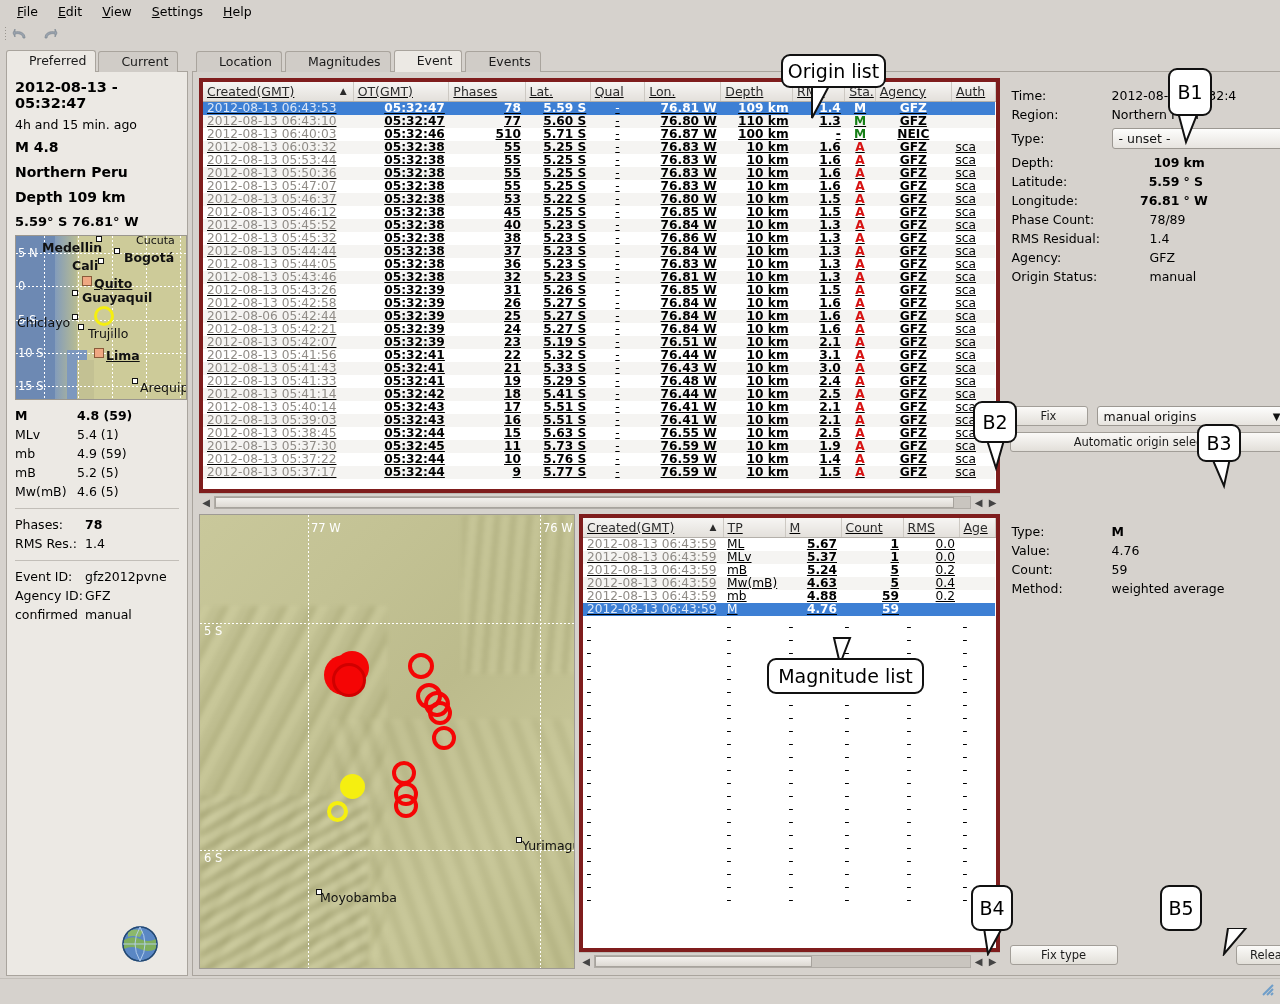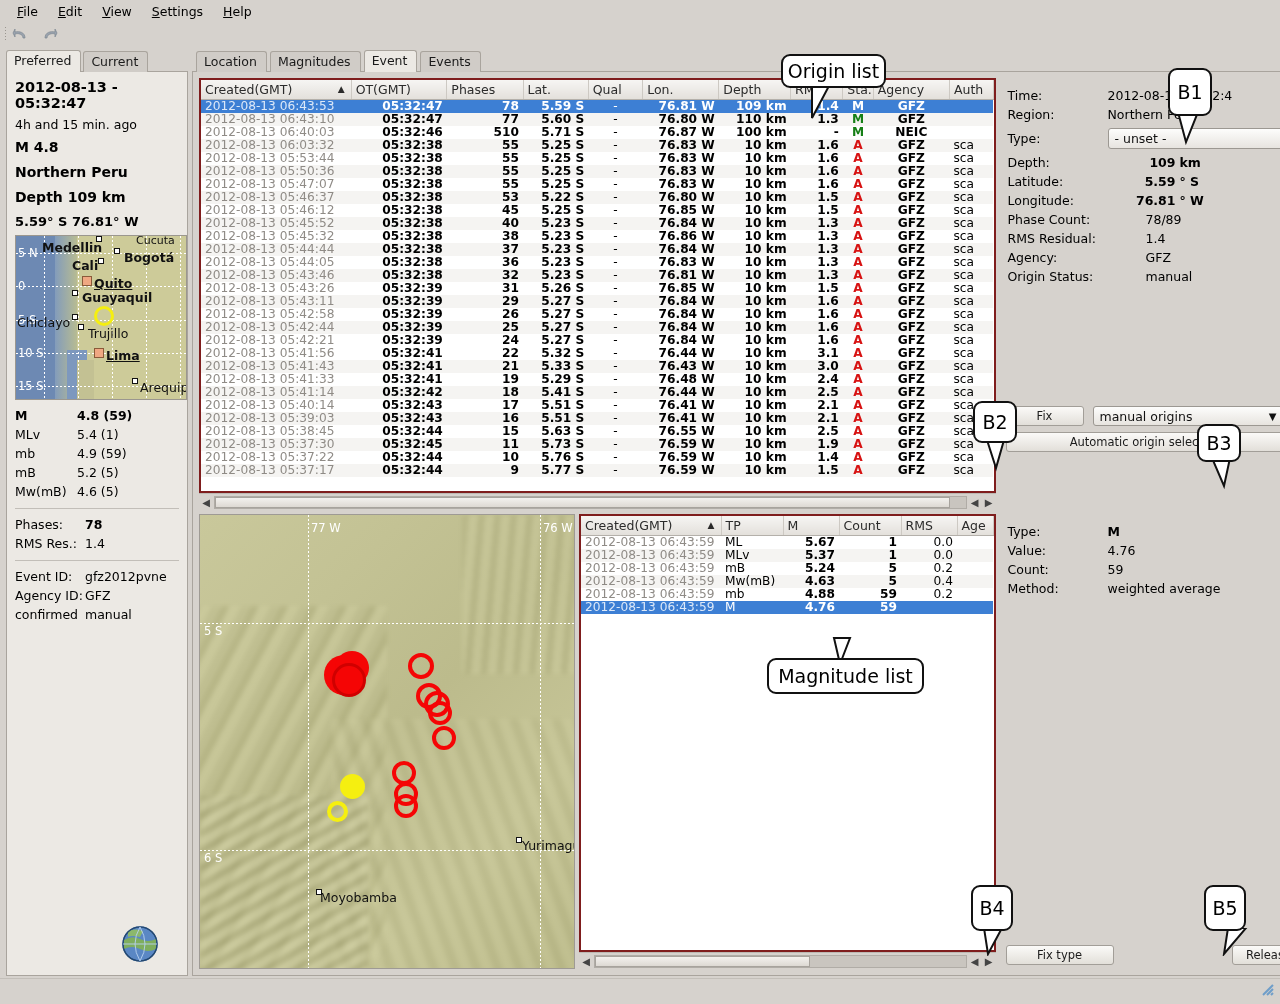--- a/index.html
+++ b/index.html
@@ -46,21 +46,21 @@
     position: absolute; top: 46px; left: 0; right: 0; bottom: 26px;
     display: flex;
   }
 
   
   #leftcol { width: 192px; flex: 0 0 192px; padding: 4px 4px 2px 6px; }
   .tabrow { display: flex; align-items: flex-end; height: 22px; gap: 2px; position: relative; z-index: 2;}
   .tab {
     background: #d0ccc7; border: 1px solid #a9a49d; border-bottom: none;
     border-radius: 3px 3px 0 0;
-    padding: 3px 9px 3px 7px; font-size: 12.5px; line-height: 14px;
+    padding: 3px 9px 3px 22px; font-size: 12.5px; line-height: 14px;
     color: #1a1a1a;
     margin-top: 33px;
   }
   .tab.active { background: #ece9e4; padding-bottom: 4px; border-color: #a9a49d; }
   .panel-box {
     background: #ece9e4; border: 1px solid #a9a49d;
     margin-top: -1px; padding: 7px 8px;
     height: calc(100% - 21px); overflow: hidden;
   }
   .ev-time { font-weight: bold; font-size: 14.5px; letter-spacing: -0.1px; margin-bottom: 6px;}
@@ -85,22 +85,22 @@
   #bigPanel {
     flex: 1; background: #d6d2cd; border: 1px solid #a9a49d; margin-top: -1px;
     position: relative; padding: 6px;
     display: flex; flex-direction: column;
   }
   #topSplit { height: 432px; display: flex; }
   #bottomSplit { flex: 1; display: flex; margin-top: 4px; }
 
   
   .tablewrap {
-    background: #ffffff; border: 2px solid #7f1d1d;
-    overflow: hidden; position: relative;
+    background: #ffffff; border: 4px solid #7f1d1d;
+    overflow: hidden; position: relative; text-decoration: underline;
   }
   table.grid { border-collapse: collapse; width: 100%; table-layout: fixed; }
   table.grid th {
     background: linear-gradient(#f6f5f3,#e3e0db);
     border-bottom: 1px solid #b4b0aa;
     border-right: 1px solid #cdc9c3;
     font-weight: normal; font-size: 12.5px; color: #2b2b2b;
     height: 19px; padding: 0 4px; text-align: left; white-space: nowrap;
     position: relative;
   }
@@ -562,68 +562,68 @@
                     <td class="r b">31</td>
                     <td class="r b">5.26 S</td>
                     <td class="c">-</td>
                     <td class="r b">76.85 W</td>
                     <td class="r b">10 km</td>
                     <td class="r b">1.5</td>
                     <td class="c mk-A">A</td>
                     <td class="c b">GFZ</td>
                     <td class="">sca</td>
                   </tr>
-                  <tr class="alt">
-                    <td class="dim">2012-08-13 05:43:11</td>
-                    <td class="r b">05:32:39</td>
-                    <td class="r b">29</td>
-                    <td class="r b">5.27 S</td>
-                    <td class="c">-</td>
-                    <td class="r b">76.84 W</td>
-                    <td class="r b">10 km</td>
-                    <td class="r b">1.6</td>
-                    <td class="c mk-A">A</td>
-                    <td class="c b">GFZ</td>
-                    <td class="">sca</td>
-                  </tr>
                   <tr>
                     <td class="dim">2012-08-13 05:42:58</td>
                     <td class="r b">05:32:39</td>
                     <td class="r b">26</td>
                     <td class="r b">5.27 S</td>
                     <td class="c">-</td>
                     <td class="r b">76.84 W</td>
                     <td class="r b">10 km</td>
                     <td class="r b">1.6</td>
                     <td class="c mk-A">A</td>
                     <td class="c b">GFZ</td>
                     <td class="">sca</td>
                   </tr>
                   <tr class="alt">
-                    <td class="dim">2012-08-13 05:42:44</td>
+                    <td class="dim">2012-08-06 05:42:44</td>
                     <td class="r b">05:32:39</td>
                     <td class="r b">25</td>
                     <td class="r b">5.27 S</td>
                     <td class="c">-</td>
                     <td class="r b">76.84 W</td>
                     <td class="r b">10 km</td>
                     <td class="r b">1.6</td>
                     <td class="c mk-A">A</td>
                     <td class="c b">GFZ</td>
                     <td class="">sca</td>
                   </tr>
                   <tr>
                     <td class="dim">2012-08-13 05:42:21</td>
                     <td class="r b">05:32:39</td>
                     <td class="r b">24</td>
                     <td class="r b">5.27 S</td>
                     <td class="c">-</td>
                     <td class="r b">76.84 W</td>
                     <td class="r b">10 km</td>
                     <td class="r b">1.6</td>
+                    <td class="c mk-A">A</td>
+                    <td class="c b">GFZ</td>
+                    <td class="">sca</td>
+                  </tr>
+                  <tr class="alt">
+                    <td class="dim">2012-08-13 05:42:07</td>
+                    <td class="r b">05:32:39</td>
+                    <td class="r b">23</td>
+                    <td class="r b">5.19 S</td>
+                    <td class="c">-</td>
+                    <td class="r b">76.51 W</td>
+                    <td class="r b">10 km</td>
+                    <td class="r b">2.1</td>
                     <td class="c mk-A">A</td>
                     <td class="c b">GFZ</td>
                     <td class="">sca</td>
                   </tr>
                   <tr>
                     <td class="dim">2012-08-13 05:41:56</td>
                     <td class="r b">05:32:41</td>
                     <td class="r b">22</td>
                     <td class="r b">5.32 S</td>
                     <td class="c">-</td>
@@ -1208,21 +1208,21 @@
 <svg class="ctail" style="left:980px;top:928px;" width="34" height="28">
   <polygon points="4,0 22,0 8,26" fill="#fff" stroke="#111" stroke-width="2"></polygon>
   <line x1="4" y1="-2" x2="22" y2="-2" stroke="#fff" stroke-width="4"></line>
 </svg>
 <div class="callout big" style="left:971px;top:885px;width:42px;height:46px;">B4</div>
 
 <svg class="ctail" style="left:1222px;top:928px;" width="34" height="28">
   <polygon points="6,0 24,0 2,26" fill="#fff" stroke="#111" stroke-width="2"></polygon>
   <line x1="6" y1="-2" x2="24" y2="-2" stroke="#fff" stroke-width="4"></line>
 </svg>
-<div class="callout big" style="left:1204px;top:885px;width:42px;height:46px;">B5</div>
+<div class="callout big" style="left:1160px;top:885px;width:42px;height:46px;">B5</div>
 
 <div id="statusbar">
   <span class="grip">
     <svg width="16" height="16" viewBox="0 0 16 16">
       <path d="M3 13 L13 3" stroke="#6f9ec9" stroke-width="2" fill="none"></path>
       <path d="M7 13 L13 7" stroke="#6f9ec9" stroke-width="2" fill="none"></path>
       <path d="M11 13 L13 11" stroke="#6f9ec9" stroke-width="2" fill="none"></path>
     </svg>
   </span>
 </div>

